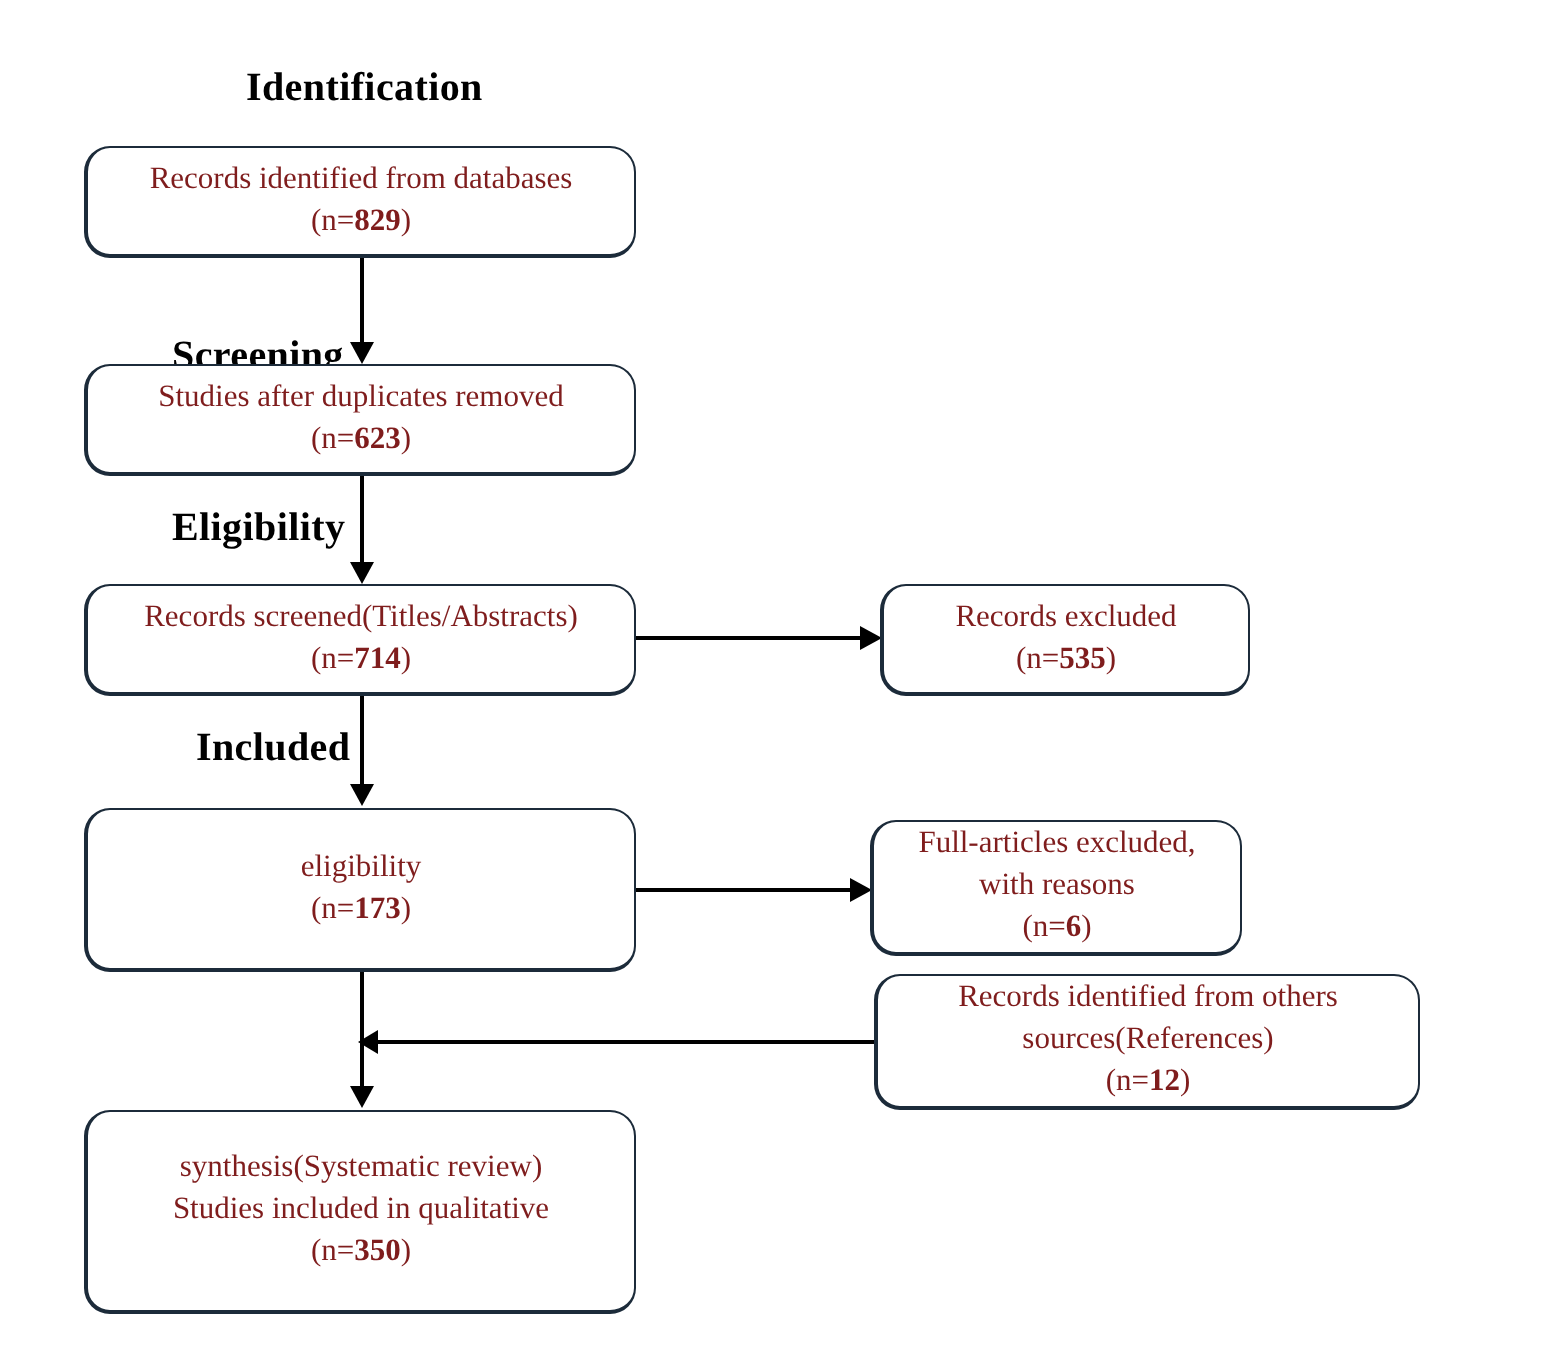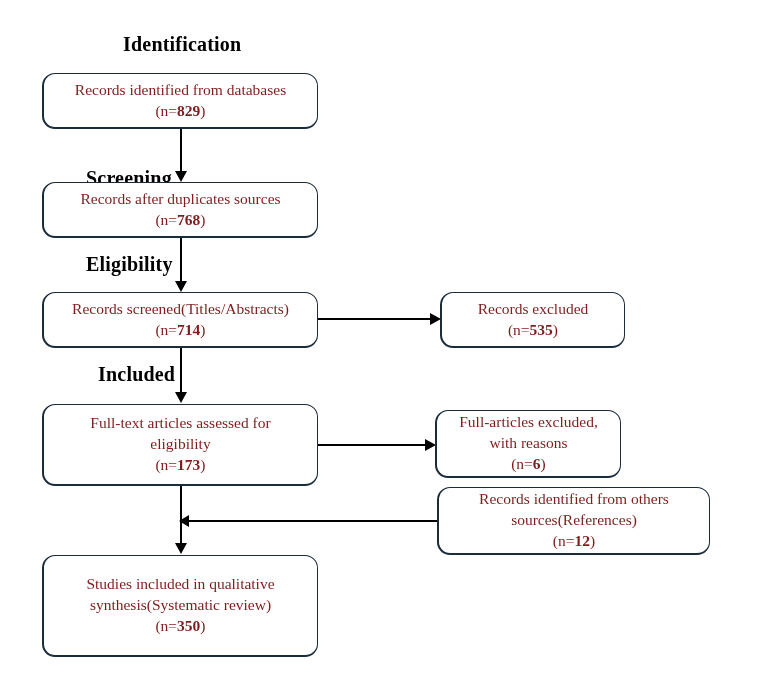--- a/index.html
+++ b/index.html
@@ -104,22 +104,22 @@
 
   <div class="node" style="left:42px; top:73px; width:276px; height:56px;">
     <div class="line">Records identified from databases</div>
     <div class="line count"><span>(n=</span><b>829</b><span>)</span></div>
   </div>
 
   <div class="vline" style="left:180px; top:129px; height:44px;"></div>
   <div class="arrow-down" style="left:174.5px; top:171px;"></div>
 
   <div class="node" style="left:42px; top:182px; width:276px; height:56px;">
-    <div class="line">Records after duplicates sources</div>
-    <div class="line count"><span>(n=</span><b>768</b><span>)</span></div>
+    <div class="line">Studies after duplicates removed</div>
+    <div class="line count"><span>(n=</span><b>623</b><span>)</span></div>
   </div>
 
   <div class="vline" style="left:180px; top:238px; height:46px;"></div>
   <div class="arrow-down" style="left:174.5px; top:281px;"></div>
 
   <div class="node" style="left:42px; top:292px; width:276px; height:56px;">
     <div class="line">Records screened(Titles/Abstracts)</div>
     <div class="line count"><span>(n=</span><b>714</b><span>)</span></div>
   </div>
 
@@ -128,21 +128,20 @@
 
   <div class="node" style="left:440px; top:292px; width:185px; height:56px;">
     <div class="line">Records excluded</div>
     <div class="line count"><span>(n=</span><b>535</b><span>)</span></div>
   </div>
 
   <div class="vline" style="left:180px; top:348px; height:47px;"></div>
   <div class="arrow-down" style="left:174.5px; top:392px;"></div>
 
   <div class="node" style="left:42px; top:404px; width:276px; height:82px;">
-    <div class="line">Full-text articles assessed for</div>
     <div class="line">eligibility</div>
     <div class="line count"><span>(n=</span><b>173</b><span>)</span></div>
   </div>
 
   <div class="hline" style="left:318px; top:444px; width:110px;"></div>
   <div class="arrow-right" style="left:425px; top:438.6px;"></div>
 
   <div class="node" style="left:435px; top:410px; width:186px; height:68px;">
     <div class="line">Full-articles excluded,</div>
     <div class="line">with reasons</div>
@@ -155,18 +154,18 @@
     <div class="line count"><span>(n=</span><b>12</b><span>)</span></div>
   </div>
 
   <div class="hline" style="left:186px; top:520px; width:251px;"></div>
   <div class="arrow-left" style="left:179px; top:515.2px;"></div>
 
   <div class="vline" style="left:180px; top:486px; height:60px;"></div>
   <div class="arrow-down" style="left:174.5px; top:543px;"></div>
 
   <div class="node" style="left:42px; top:555px; width:276px; height:102px;">
+    <div class="line">synthesis(Systematic review)</div>
     <div class="line">Studies included in qualitative</div>
-    <div class="line">synthesis(Systematic review)</div>
     <div class="line count"><span>(n=</span><b>350</b><span>)</span></div>
   </div>
 
 </div>
 
 </body></html>

